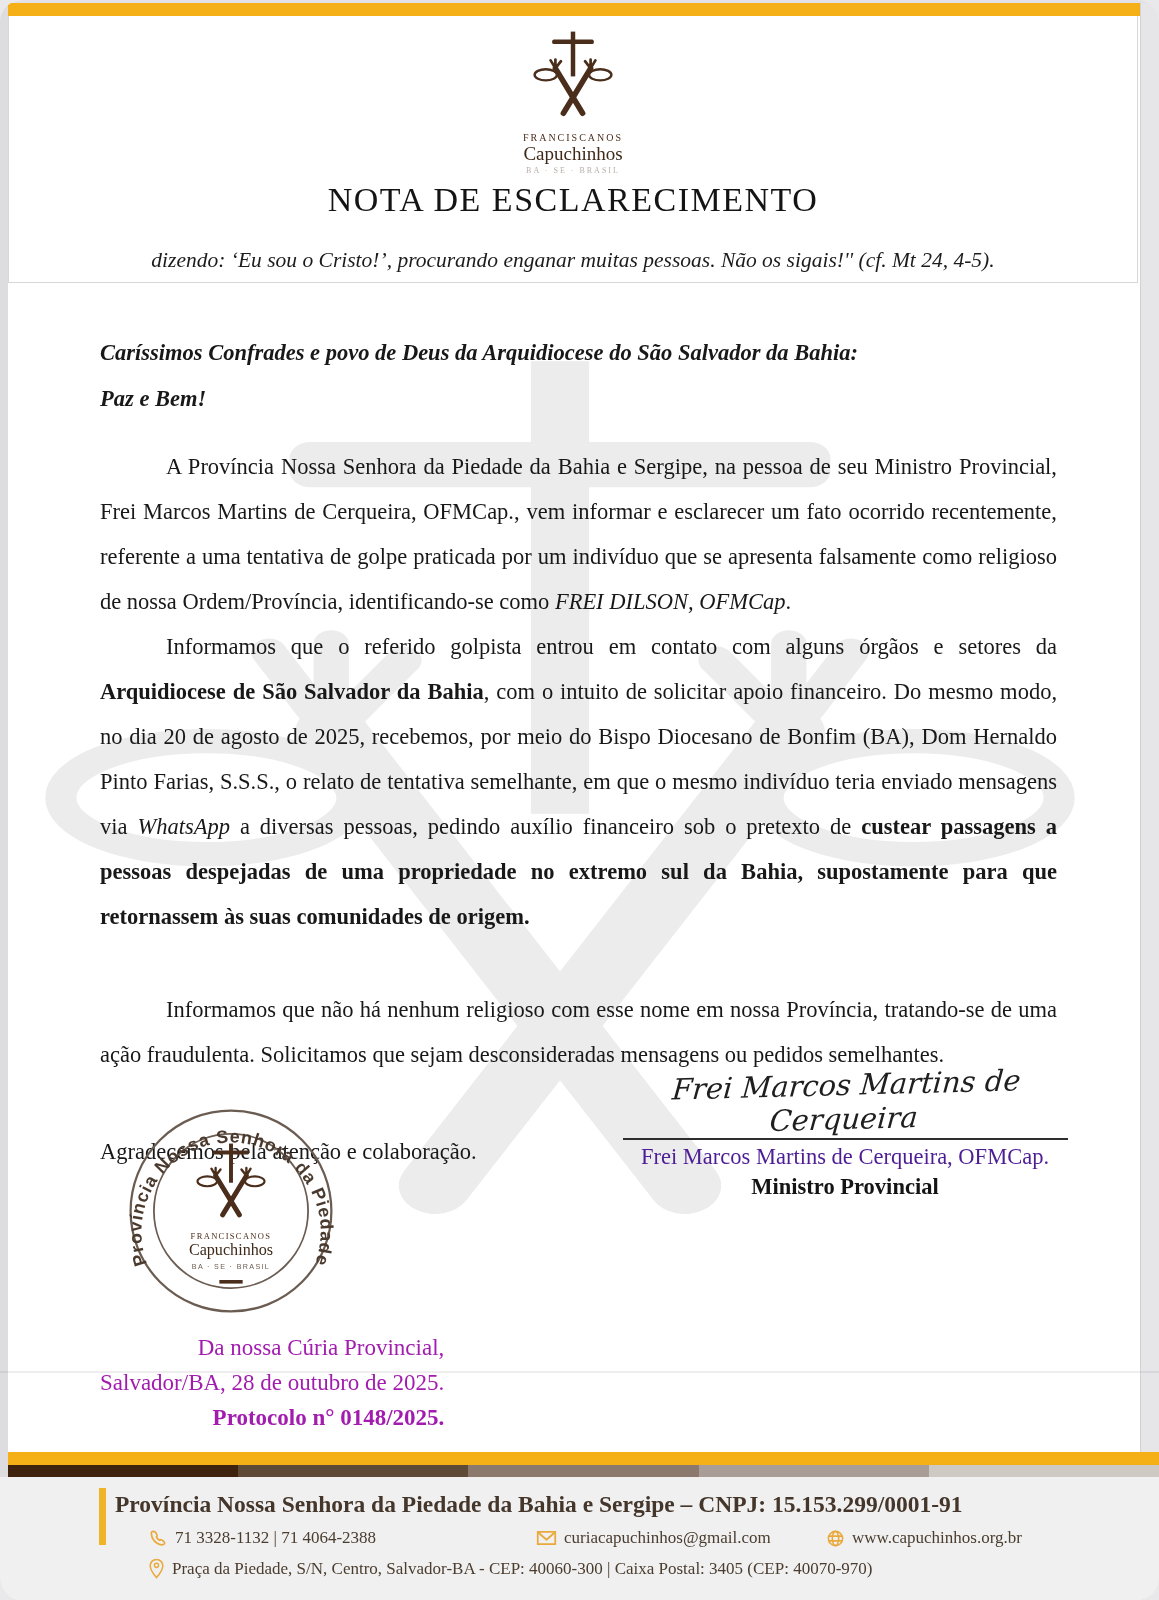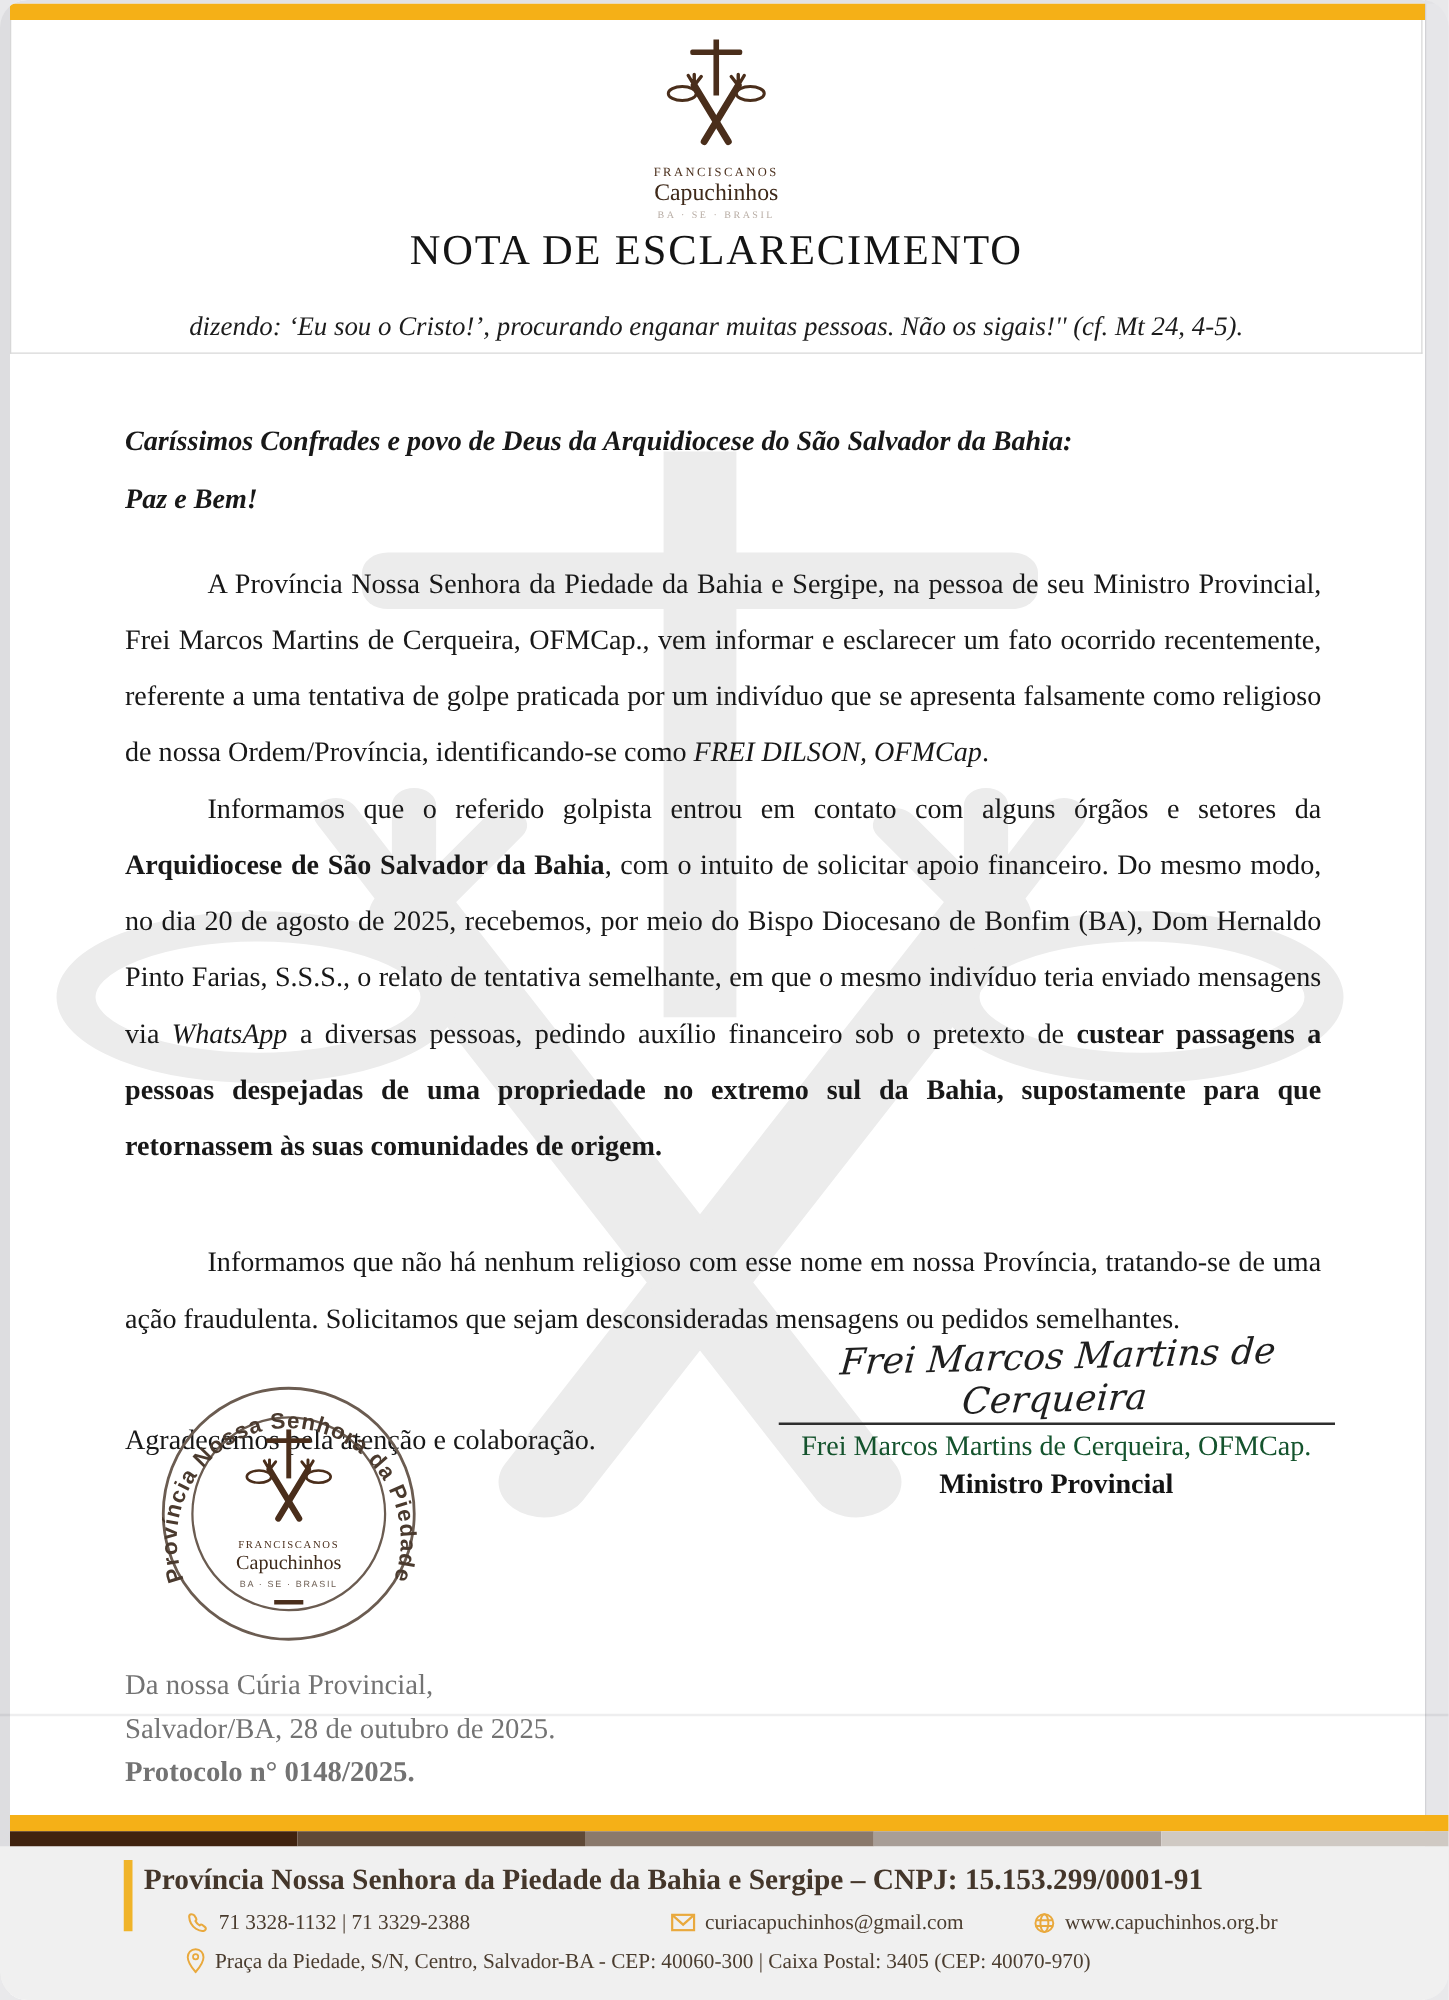--- a/index.html
+++ b/index.html
@@ -31,27 +31,27 @@
   .b{font-weight:bold;margin-top:36px;}
   .i{font-style:italic;}
   .bi{font-weight:normal;font-style:italic;}
 
   .sig-block{position:absolute;left:615px;width:460px;text-align:center;z-index:2;}
   .sig1{top:1068px;}
   .sig2{top:1185px;}
   .handwriting{display:inline-block;font-family:"DejaVu Serif",serif;font-style:italic;font-size:29px;color:#1f1f1f;transform:rotate(-1.5deg) skewX(-6deg);padding:0 10px 2px 10px;}
   .sig-line{border-bottom:2px solid #2e2e2e;width:445px;margin:0 auto;}
   .sig-line.gray{border-bottom:2px solid #8f8f8f;}
-  .sig-name{font-size:22.5px;color:#14532d;margin-top:4px;}
+  .sig-name{font-size:22.5px;color:#4c1d95;margin-top:4px;}
   .sig-role{font-size:22.5px;font-weight:bold;color:#141414;margin-top:4px;}
   .scrawl{display:block;margin:0 auto -8px auto;}
 
   .seal{position:absolute;left:110px;top:1090px;width:242px;height:242px;z-index:2;}
 
-  .dateline{position:absolute;left:100px;top:1330px;z-index:2;font-size:23px;color:#737373;line-height:35px;}
+  .dateline{position:absolute;left:100px;top:1330px;z-index:2;font-size:23px;color:#a21caf;line-height:35px;text-align:right;}
   .dateline .proto{font-weight:bold;}
 
   .fold-line{position:absolute;left:0;width:1159px;height:2px;background:rgba(90,90,100,0.10);z-index:4;}
 
   .footer-amber{position:absolute;left:8px;top:1452px;width:1151px;height:13px;background:#f5b017;z-index:3;}
   .footer-stripe{position:absolute;left:8px;top:1465px;width:1151px;height:12px;display:flex;z-index:3;}
   .footer-stripe div{flex:1;}
   .footer-bg{position:absolute;left:0px;top:1477px;width:1159px;height:123px;background:#f0f0f0;z-index:2;}
   .footer-content{position:absolute;left:0;top:1477px;width:1159px;height:92px;z-index:4;font-family:Liberation Serif, serif;color:#4a3c2e;}
   .footer-accent{position:absolute;left:99px;top:11px;width:7px;height:57px;background:#f0b429;}
@@ -172,21 +172,21 @@
     <div class="footer-accent"></div>
     <div class="footer-heading">Província Nossa Senhora da Piedade da Bahia e Sergipe – CNPJ: 15.153.299/0001-91</div>
 
     <div class="contact-row1">
       <span class="contact-item ci-phone">
         <span class="icon">
           <svg width="20" height="20" viewBox="0 0 24 24">
               <path d="M6 4 Q4 4 4 6.5 Q4.5 14 10.5 18 Q16 21.5 19 19.5 Q21 18 19 16.2 L16.4 14.2 Q15.3 13.4 14 14.8 Q11.4 13.4 10 10.6 Q11.5 9.3 10.8 8.2 L9 5.2 Q8 4 6 4 Z" fill="none" stroke="#e9a93d" stroke-width="2" stroke-linejoin="round"></path>
             </svg>
         </span>
-        <span>71 3328-1132 | 71 3329-2388</span>
+        <span>71 3328-1132 | 71 4064-2388</span>
       </span>
       <span class="contact-item ci-email">
         <span class="icon">
           <svg width="21" height="18" viewBox="0 0 24 20">
               <rect x="2" y="3" width="20" height="14" fill="none" stroke="#e9a93d" stroke-width="2"></rect>
               <path d="M3 4 L12 12 L21 4" fill="none" stroke="#e9a93d" stroke-width="2"></path>
             </svg>
         </span>
         <span>curiacapuchinhos@gmail.com</span>
       </span>

